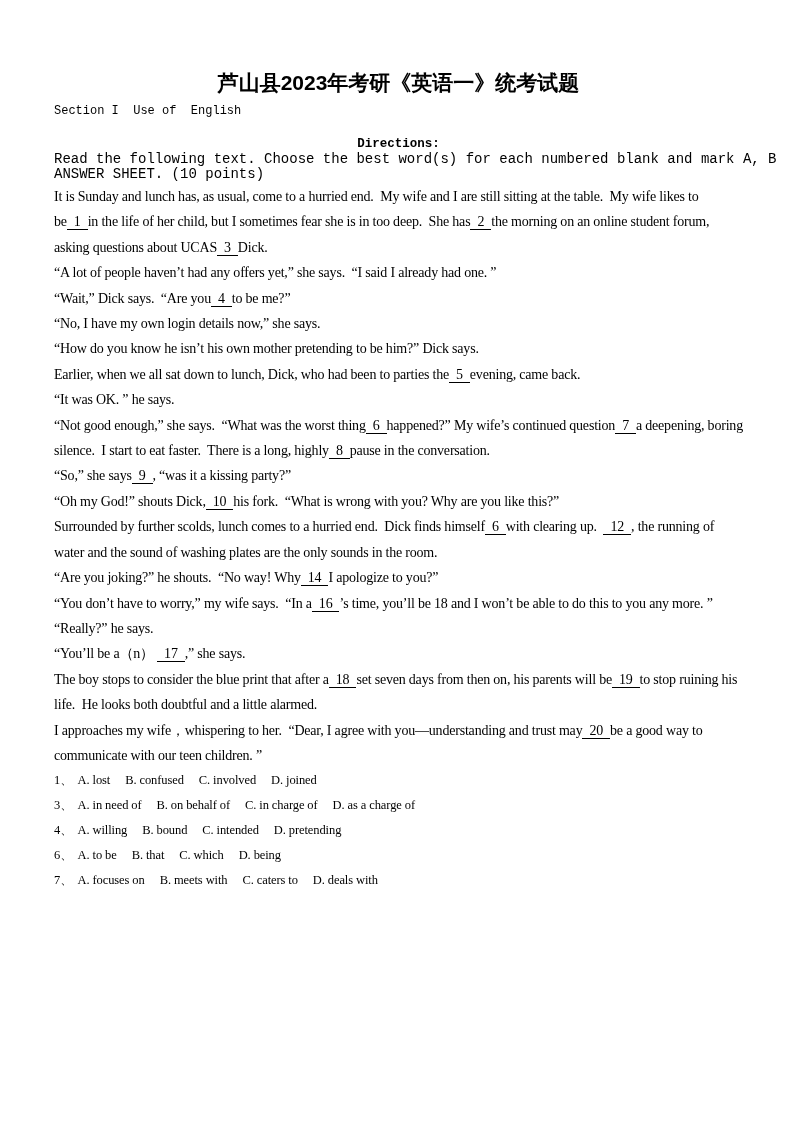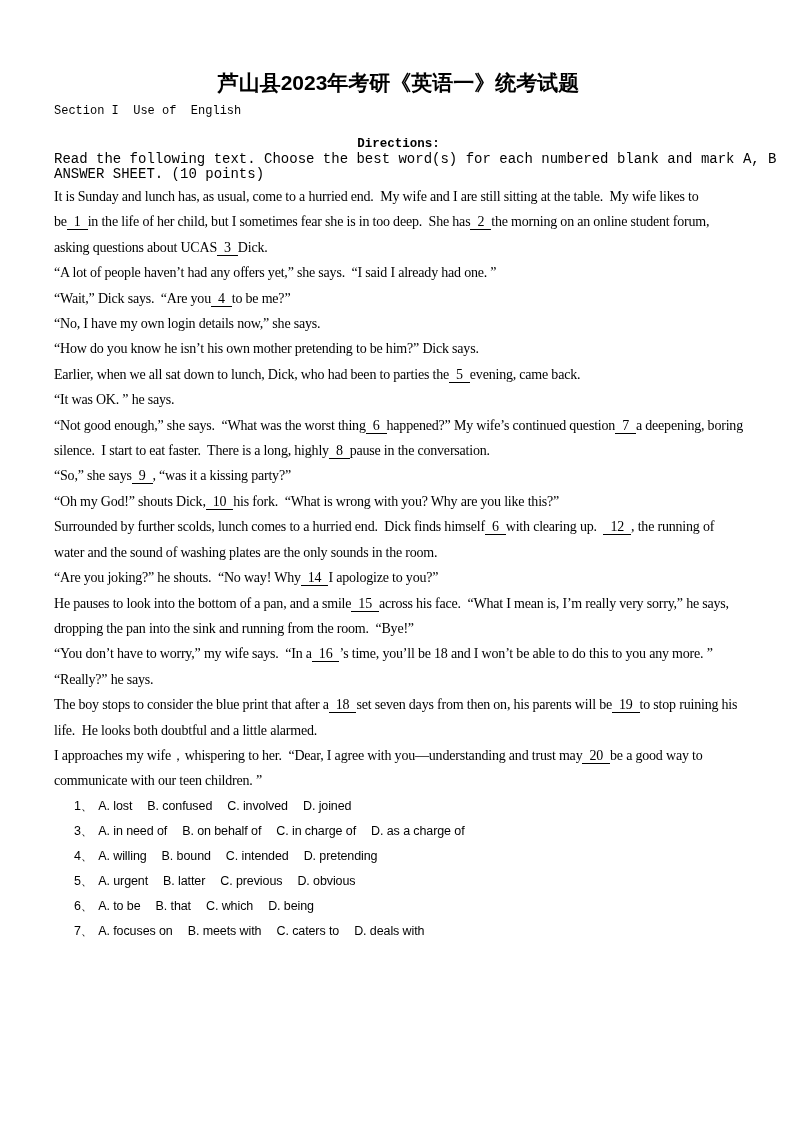--- a/index.html
+++ b/index.html
@@ -57,24 +57,23 @@
     font-size: 14px;
     letter-spacing: -0.2px;
     line-height: 25.4px;
     white-space: pre-wrap;
   }
   .blank {
     border-bottom: 1px solid #000;
     padding: 0 7px;
   }
   .questions {
-    font-family: Liberation Sans, sans-serif;
+    font-family: Liberation Serif, serif;
     font-size: 12.5px;
     letter-spacing: -0.1px;
-    margin-left: 20px;
   }
   .q-row {
     line-height: 25px;
     white-space: pre;
   }
   .q-num {
     margin-right: 5px;
   }
   .q-opt {
     margin-right: 15px;
@@ -97,27 +96,26 @@
       <p>“Wait,” Dick says.  “Are you<span class="blank">4</span>to be me?”</p>
       <p>“No, I have my own login details now,” she says.</p>
       <p>“How do you know he isn’t his own mother pretending to be him?” Dick says.</p>
       <p>Earlier, when we all sat down to lunch, Dick, who had been to parties the<span class="blank">5</span>evening, came back.</p>
       <p>“It was OK. ” he says.</p>
       <p>“Not good enough,” she says.  “What was the worst thing<span class="blank">6</span>happened?” My wife’s continued question<span class="blank">7</span>a deepening, boring silence.  I start to eat faster.  There is a long, highly<span class="blank">8</span>pause in the conversation.</p>
       <p>“So,” she says<span class="blank">9</span>, “was it a kissing party?”</p>
       <p>“Oh my God!” shouts Dick,<span class="blank">10</span>his fork.  “What is wrong with you? Why are you like this?”</p>
       <p>Surrounded by further scolds, lunch comes to a hurried end.  Dick finds himself<span class="blank">6</span>with clearing up.  <span class="blank">12</span>, the running of water and the sound of washing plates are the only sounds in the room.</p>
       <p>“Are you joking?” he shouts.  “No way! Why<span class="blank">14</span>I apologize to you?”</p>
-      <p>He pauses to look into the bottom of a pan, and a smile<span class="blank">15</span>across his face.  “What I mean is, I’m really very sorry,” he says, dropping the pan into the sink and running from the room.  “Bye!”</p>
       <p>“You don’t have to worry,” my wife says.  “In a<span class="blank">16</span>’s time, you’ll be 18 and I won’t be able to do this to you any more. ”</p>
       <p>“Really?” he says.</p>
+      <p>“You’ll be a（n） <span class="blank">17</span>,” she says.</p>
       <p>The boy stops to consider the blue print that after a<span class="blank">18</span>set seven days from then on, his parents will be<span class="blank">19</span>to stop ruining his life.  He looks both doubtful and a little alarmed.</p>
       <p>I approaches my wife，whispering to her.  “Dear, I agree with you—understanding and trust may<span class="blank">20</span>be a good way to communicate with our teen children. ”</p>
     </div>
   <div class="questions" id="questions">
       <div class="q-row"><span class="q-num">1、</span><span class="q-opt">A. lost</span><span class="q-opt">B. confused</span><span class="q-opt">C. involved</span><span class="q-opt">D. joined</span></div>
       <div class="q-row"><span class="q-num">3、</span><span class="q-opt">A. in need of</span><span class="q-opt">B. on behalf of</span><span class="q-opt">C. in charge of</span><span class="q-opt">D. as a charge of</span></div>
       <div class="q-row"><span class="q-num">4、</span><span class="q-opt">A. willing</span><span class="q-opt">B. bound</span><span class="q-opt">C. intended</span><span class="q-opt">D. pretending</span></div>
-      <div class="q-row"><span class="q-num">5、</span><span class="q-opt">A. urgent</span><span class="q-opt">B. latter</span><span class="q-opt">C. previous</span><span class="q-opt">D. obvious</span></div>
       <div class="q-row"><span class="q-num">6、</span><span class="q-opt">A. to be</span><span class="q-opt">B. that</span><span class="q-opt">C. which</span><span class="q-opt">D. being</span></div>
       <div class="q-row"><span class="q-num">7、</span><span class="q-opt">A. focuses on</span><span class="q-opt">B. meets with</span><span class="q-opt">C. caters to</span><span class="q-opt">D. deals with</span></div>
     </div>
 </div>
 
 </body></html>

